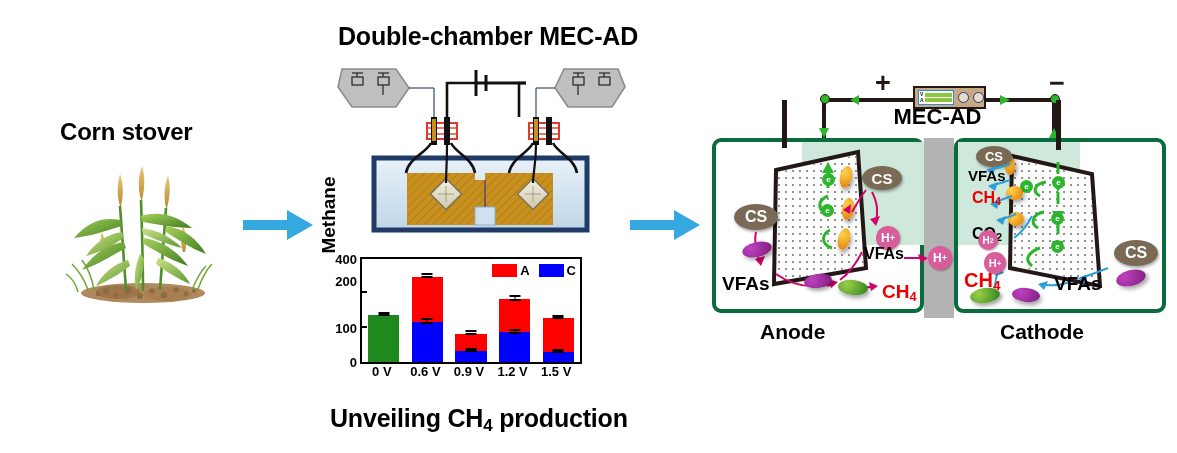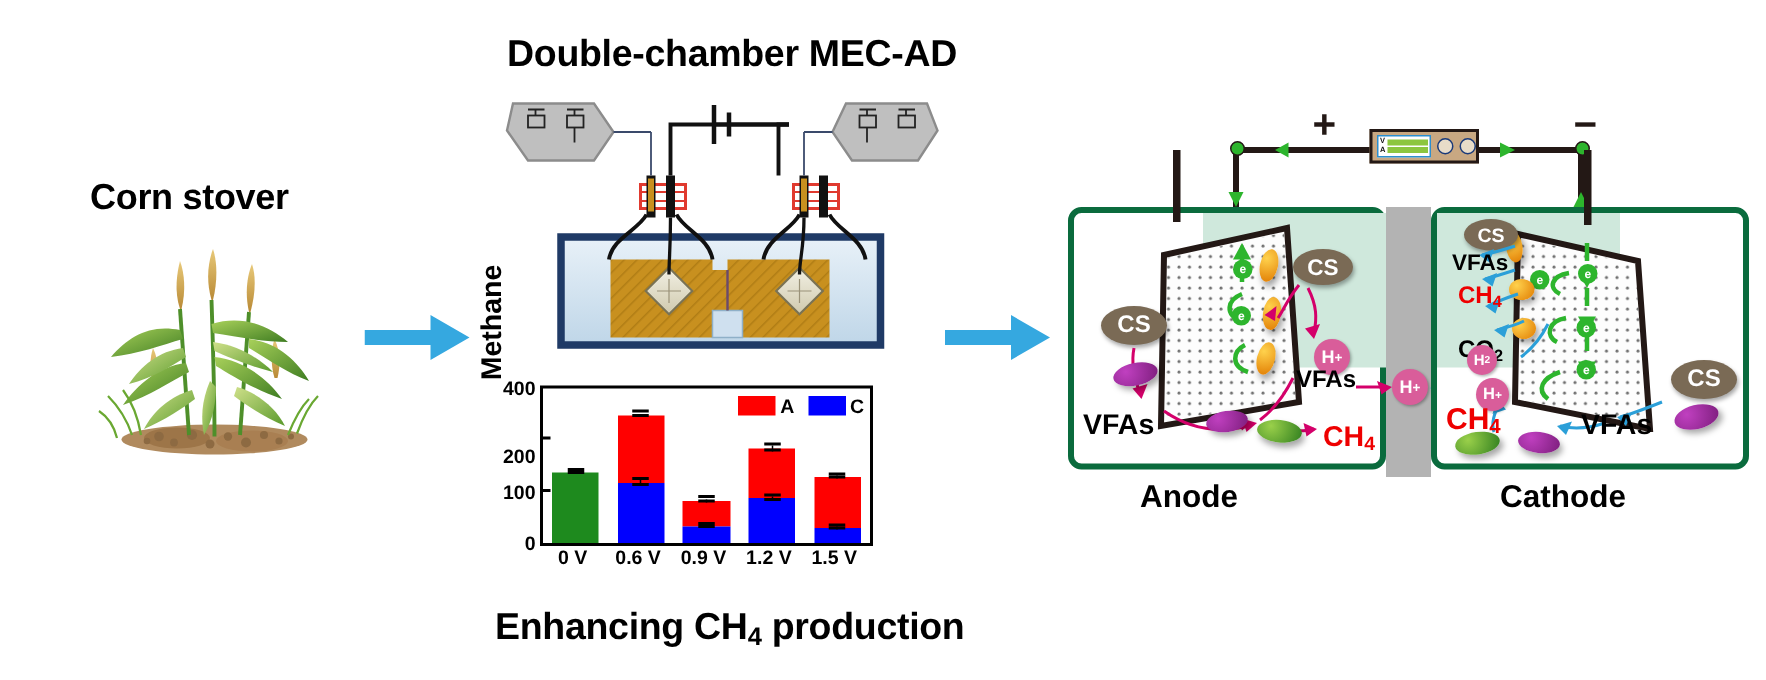--- a/index.html
+++ b/index.html
@@ -294,21 +294,21 @@
         <span class="lgtx">A</span>
       </div>
       <div class="lg">
         <span class="lgsw" style="background:#0000ff"></span>
         <span class="lgtx">C</span>
       </div>
     </div>
   <div class="ytick" style="bottom: 0px; transform: translateY(50%);">0</div>
       <div class="ytick" style="bottom: 34.3333px; transform: translateY(50%);">100</div>
       <div class="ytickmark" style="bottom: 34.3333px;"></div>
-      <div class="ytick" style="bottom: 58px; transform: translateY(50%);">200</div>
+      <div class="ytick" style="bottom: 81px; transform: translateY(50%);">200</div>
       <div class="ytickmark" style="bottom: 68.6667px;"></div>
       <div class="ytick" style="bottom: 103px; transform: translateY(50%);">400</div>
       <div class="bar-slot" style="left: 6.104px; width: 31.392px; height: 103px;">
         <div class="seg G" style="height: 47.0367px;"></div>
         <div class="errbar" style="bottom: 46.0067px; height: 2.06px;"></div>
         <div class="errcap" style="bottom: 46.0067px;"></div>
         <div class="errcap" style="bottom: 48.0667px;"></div>
       </div>
       <div class="bar-slot" style="left: 49.704px; width: 31.392px; height: 103px;">
         <div class="seg A" style="height: 44.9767px;"></div>
@@ -351,21 +351,21 @@
         <div class="errcap" style="bottom: 11.33px;"></div>
       </div>
     </div>
 <div class="xtick" style="left: 59.8px;">0 V</div>
     <div class="xtick" style="left: 103.4px;">0.6 V</div>
     <div class="xtick" style="left: 147px;">0.9 V</div>
     <div class="xtick" style="left: 190.6px;">1.2 V</div>
     <div class="xtick" style="left: 234.2px;">1.5 V</div>
   </div>
 <div class="abs ttl" id="chart-caption">
-  <span>Enhancing CH</span><span class="sub">4</span><span> production</span>
+  <span>Unveiling CH</span><span class="sub">4</span><span> production</span>
 </div>
 
 <svg class="abs bigarrow" style="left:630px;top:208px;width:72px;" viewBox="0 0 72 34">
   <path d="M0 12 h44 v-10 l26 15 -26 15 v-10 H0 Z" fill="#35a8e0"></path>
 </svg>
 
 <div class="abs" id="mech">
 
   <div class="lead" style="left:122px;top:26px;width:4px;height:44px;"></div>
   <div class="lead" style="left:122px;top:26px;width:93px;height:4px;"></div>
@@ -392,20 +392,21 @@
       </div>
       <div class="psu-row">
         <span class="psu-letter">A</span>
         <span class="psu-bar" style="background:#8cc63f"></span>
       </div>
     </div>
     <div class="knob"></div>
     <div class="knob"></div>
   </div>
 
+  <div id="mecad-label">MEC-AD</div>
 
   <div id="membrane"></div>
 
   <div class="chamber" id="anode-chamber">
     <div class="shade" style="left:86px;top:0;width:122px;height:103px;"></div>
 
     <svg class="abs" style="left:54px;top:6px;width:110px;height:140px;">
       <defs>
         <pattern id="dots1" width="7" height="7" patternUnits="userSpaceOnUse">
           <circle cx="2" cy="2" r="1" fill="#555"></circle>

